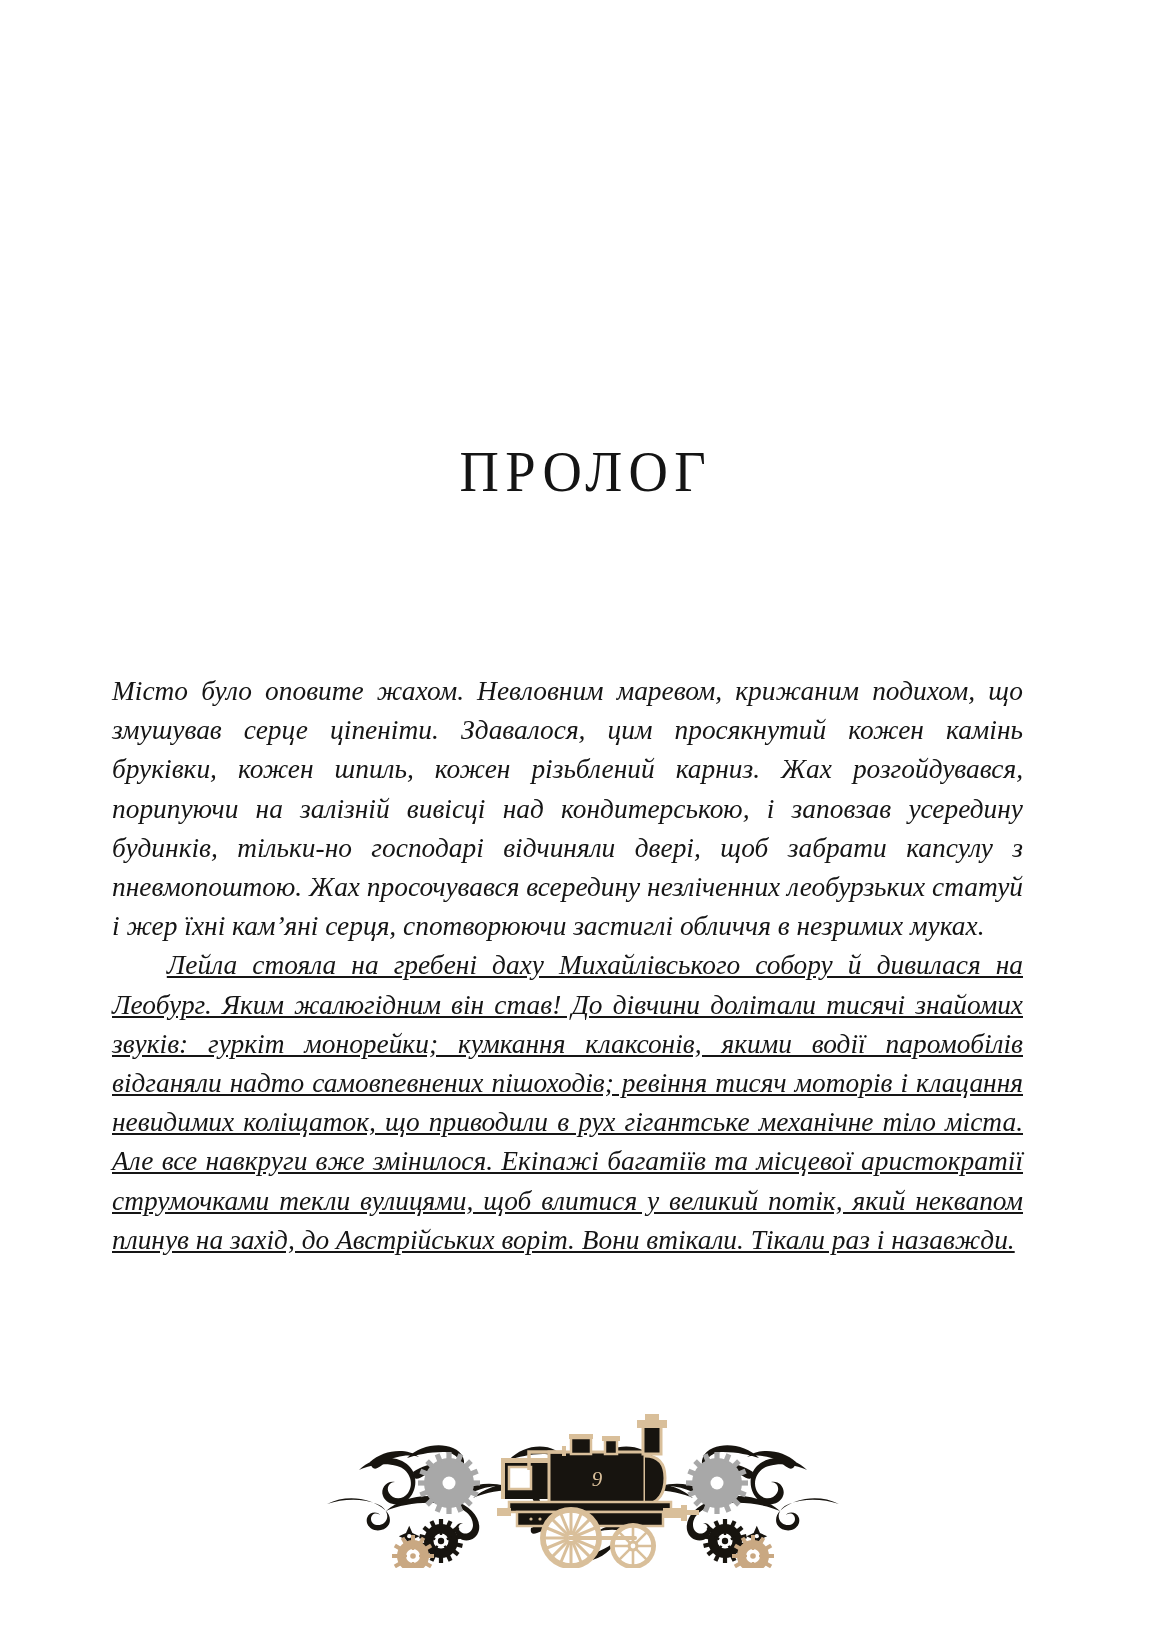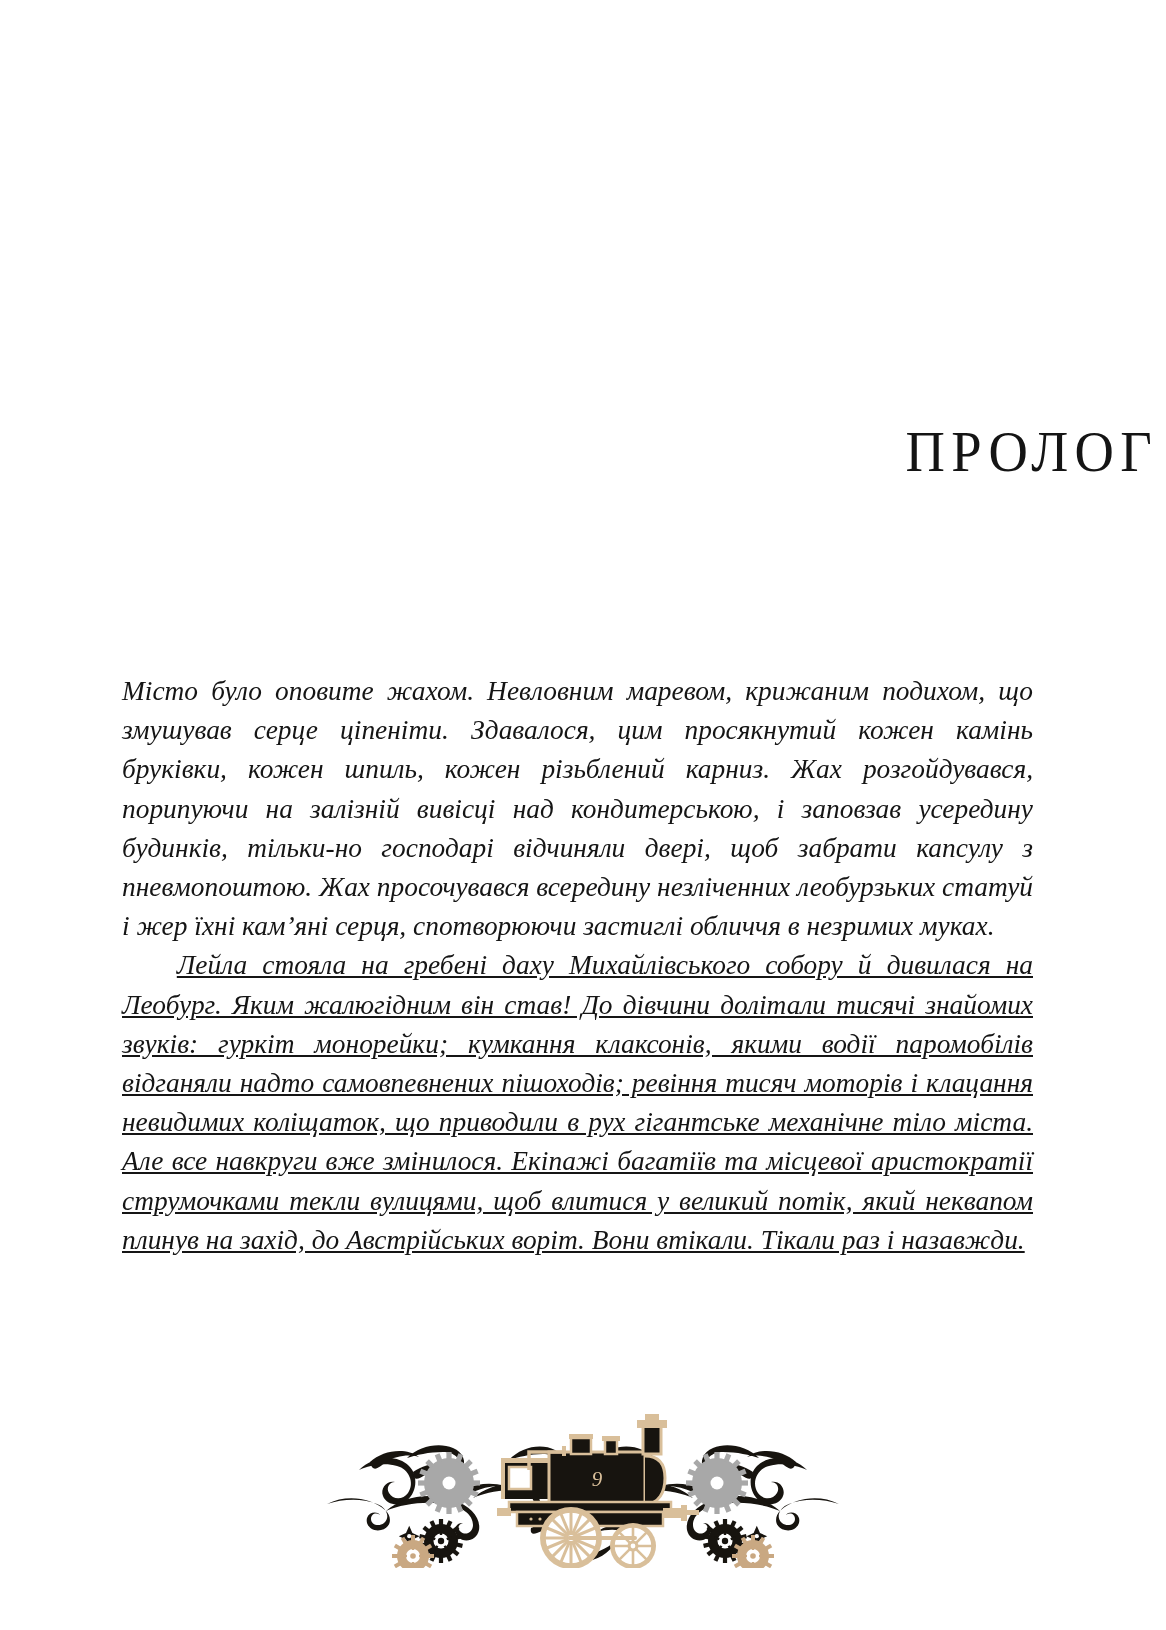--- a/index.html
+++ b/index.html
@@ -20,41 +20,41 @@
     position: relative;
     width: 1166px;
     height: 1630px;
     background: #ffffff;
   }
 
   
   .chapter-title-wrap {
     position: absolute;
     left: 0;
-    top: 384px;
+    top: 404px;
     width: 1166px;
-    text-align: right;
+    text-align: center;
   }
   .chapter-title {
     display: inline-block;
     font-family: "Liberation Serif", "DejaVu Serif", serif;
     font-size: 58px;
     font-weight: 400;
     letter-spacing: 0.115em;
     text-indent: 0.115em;
     color: #141414;
     line-height: 1;
     transform: scaleX(0.94);
     transform-origin: center center;
   }
 
   
   .textblock {
     position: absolute;
-    left: 122px;
+    left: 112px;
     top: 672px;
     width: 911px;
   }
   .para {
     margin: 0;
     font-family: "Liberation Serif", "DejaVu Serif", serif;
     font-style: italic;
     font-size: 27.4px;
     line-height: 39.2px;
     text-align: justify;

